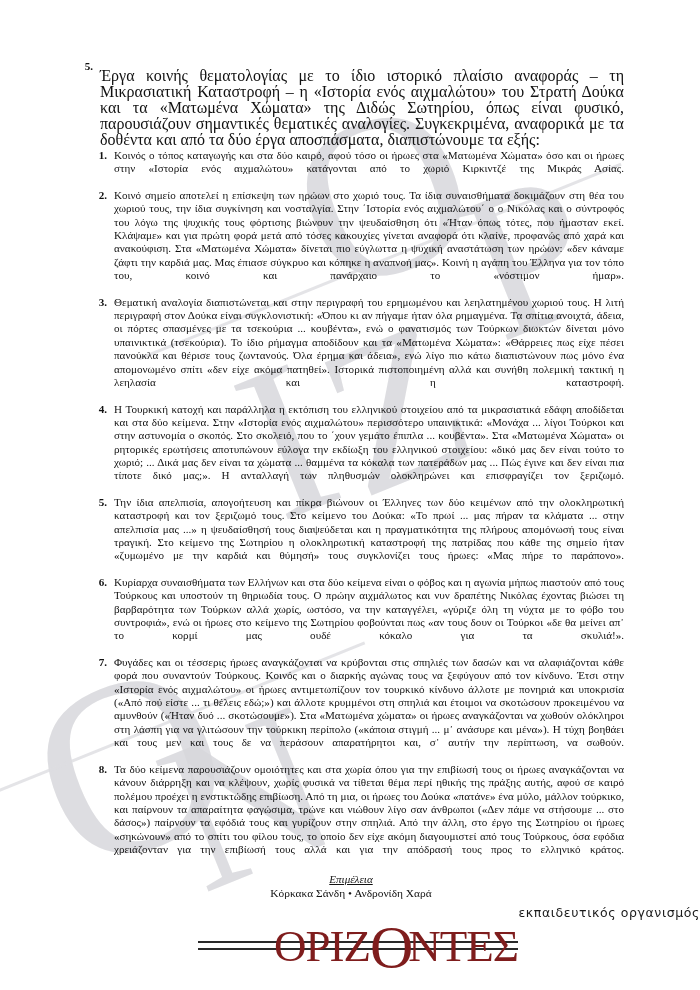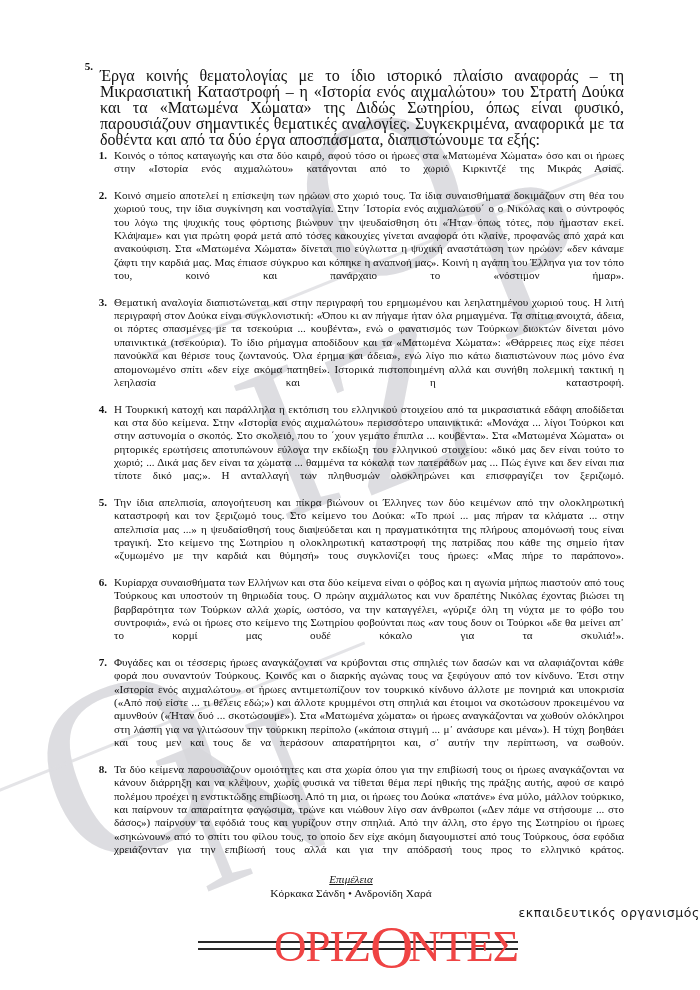--- a/index.html
+++ b/index.html
@@ -157,21 +157,21 @@
   .logo-rule.r1 { top: 20px; }
   .logo-rule.r2 { top: 27px; }
   .logo-word {
     position: absolute;
     left: 0;
     right: 0;
     top: -5px;
     font-family: "Liberation Serif", "DejaVu Serif", serif;
     font-size: 45px;
     letter-spacing: -1px;
-    color: #ef4444;
+    color: #7f1d1d;
     line-height: 50px;
     white-space: nowrap;
   }
   .logo-word .big-o {
     font-size: 60px;
     position: relative;
     top: 6px;
     letter-spacing: -5px;
   }
 </style>

